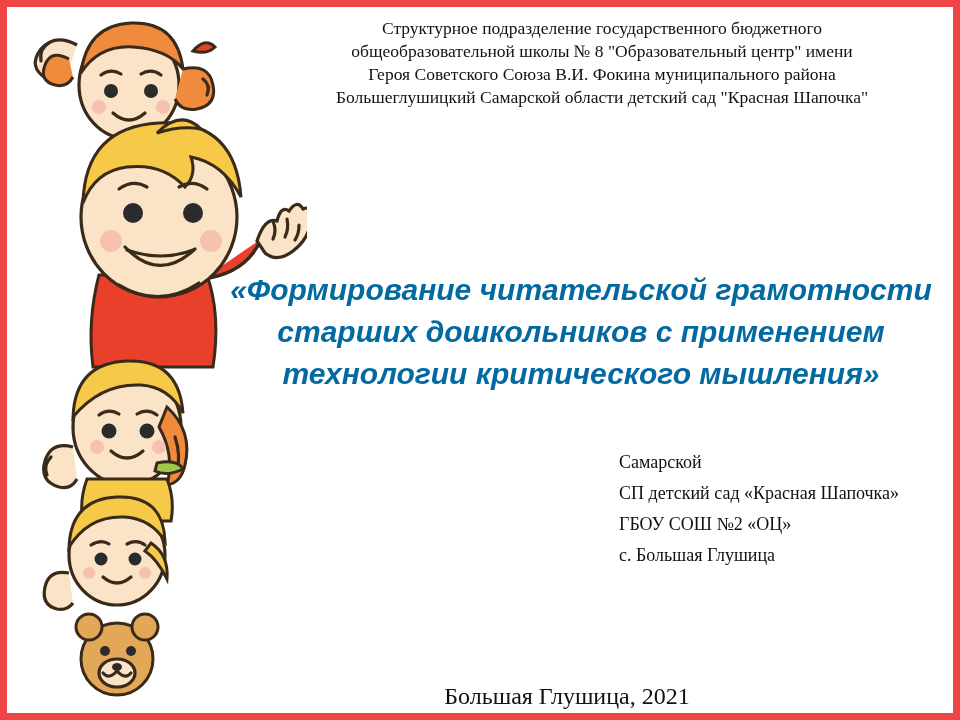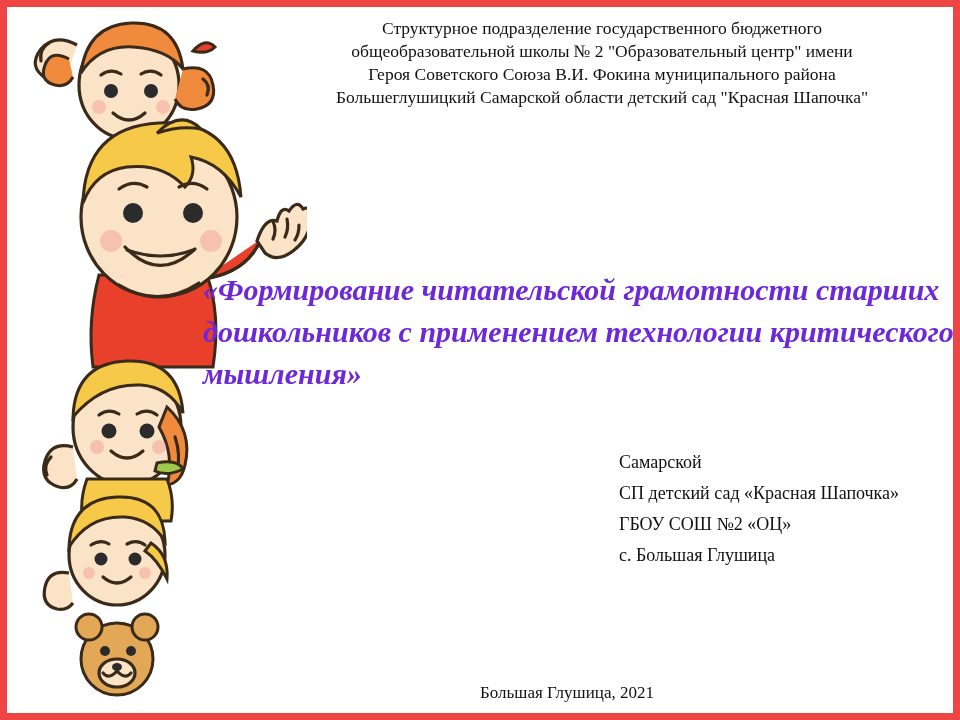--- a/index.html
+++ b/index.html
@@ -46,26 +46,27 @@
     font-family: "Liberation Serif", serif;
   }
   .header div { white-space: nowrap; }
 
   
   .title {
     position: absolute;
     left: 196px;
     top: 262px;
     width: 756px;
+    text-align: center;
     font-size: 30px;
     font-weight: bold;
     font-style: italic;
     line-height: 1.40;
-    color: #6d28d9;
-    font-family: Liberation Serif, serif;
+    color: #0369a1;
+    font-family: Liberation Sans, sans-serif;
   }
 
   
   .author {
     position: absolute;
     left: 612px;
     top: 440px;
     width: 340px;
     text-align: left;
     font-size: 18px;
@@ -75,21 +76,21 @@
   }
   .author div { white-space: nowrap; }
 
   
   .footer {
     position: absolute;
     left: 300px;
     top: 676px;
     width: 520px;
     text-align: center;
-    font-size: 17px;
+    font-size: 24px;
     color: #111111;
     font-family: "Liberation Serif", serif;
   }
 </style>
 </head>
 <body>
 
 <div class="slide">
 
   <div class="art">
@@ -224,21 +225,21 @@
         <circle class="eye" cx="124" cy="644" r="5"></circle>
         <ellipse class="eye" cx="110" cy="660" rx="5" ry="4"></ellipse>
         <path class="ol" d="M110 664 q-8 9 -14 2"></path>
         <path class="ol" d="M110 664 q8 9 14 2"></path>
       </g>
     </svg>
   </div>
 
   <div class="header">
     <div>Структурное подразделение государственного бюджетного</div>
-    <div>общеобразовательной школы № 2 "Образовательный центр" имени</div>
+    <div>общеобразовательной школы № 8 "Образовательный центр" имени</div>
     <div>Героя Советского Союза В.И. Фокина муниципального района</div>
     <div>Большеглушицкий Самарской области детский сад "Красная Шапочка"</div>
   </div>
 
   <div class="title">«Формирование читательской грамотности старших дошкольников с применением технологии критического мышления»</div>
 
   <div class="author">
     <div>Самарской</div>
     <div>СП детский сад «Красная Шапочка»</div>
     <div>ГБОУ СОШ №2 «ОЦ»</div>

